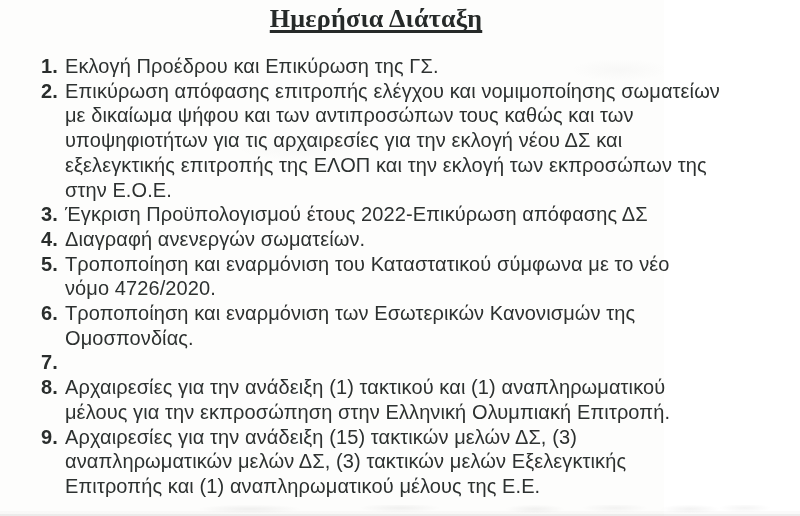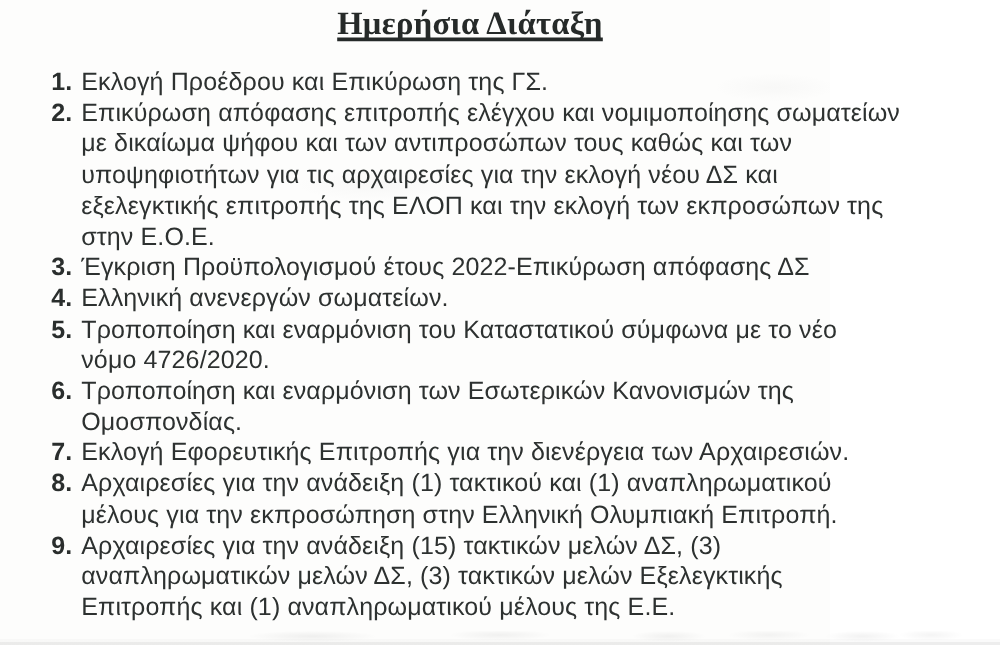--- a/index.html
+++ b/index.html
@@ -94,35 +94,34 @@
 υποψηφιοτήτων για τις αρχαιρεσίες για την εκλογή νέου ΔΣ και
 εξελεγκτικής επιτροπής της ΕΛΟΠ και την εκλογή των εκπροσώπων της
 στην Ε.Ο.Ε.</span>
       </div>
       <div class="item">
         <span class="num">3.</span>
         <span class="txt">Έγκριση Προϋπολογισμού έτους 2022-Επικύρωση απόφασης ΔΣ</span>
       </div>
       <div class="item">
         <span class="num">4.</span>
-        <span class="txt">Ελληνική ανενεργών σωματείων.</span>
+        <span class="txt">Διαγραφή ανενεργών σωματείων.</span>
       </div>
       <div class="item">
         <span class="num">5.</span>
         <span class="txt">Τροποποίηση και εναρμόνιση του Καταστατικού σύμφωνα με το νέο
 νόμο 4726/2020.</span>
       </div>
       <div class="item">
         <span class="num">6.</span>
         <span class="txt">Τροποποίηση και εναρμόνιση  των Εσωτερικών Κανονισμών της
 Ομοσπονδίας.</span>
       </div>
       <div class="item">
         <span class="num">7.</span>
-        <span class="txt">Εκλογή Εφορευτικής Επιτροπής για την διενέργεια των Αρχαιρεσιών.</span>
       </div>
       <div class="item">
         <span class="num">8.</span>
         <span class="txt">Αρχαιρεσίες για την ανάδειξη (1) τακτικού και (1) αναπληρωματικού
 μέλους για την εκπροσώπηση στην Ελληνική Ολυμπιακή Επιτροπή.</span>
       </div>
       <div class="item">
         <span class="num">9.</span>
         <span class="txt">Αρχαιρεσίες για την ανάδειξη (15) τακτικών μελών ΔΣ, (3)
 αναπληρωματικών μελών ΔΣ, (3) τακτικών μελών Εξελεγκτικής

